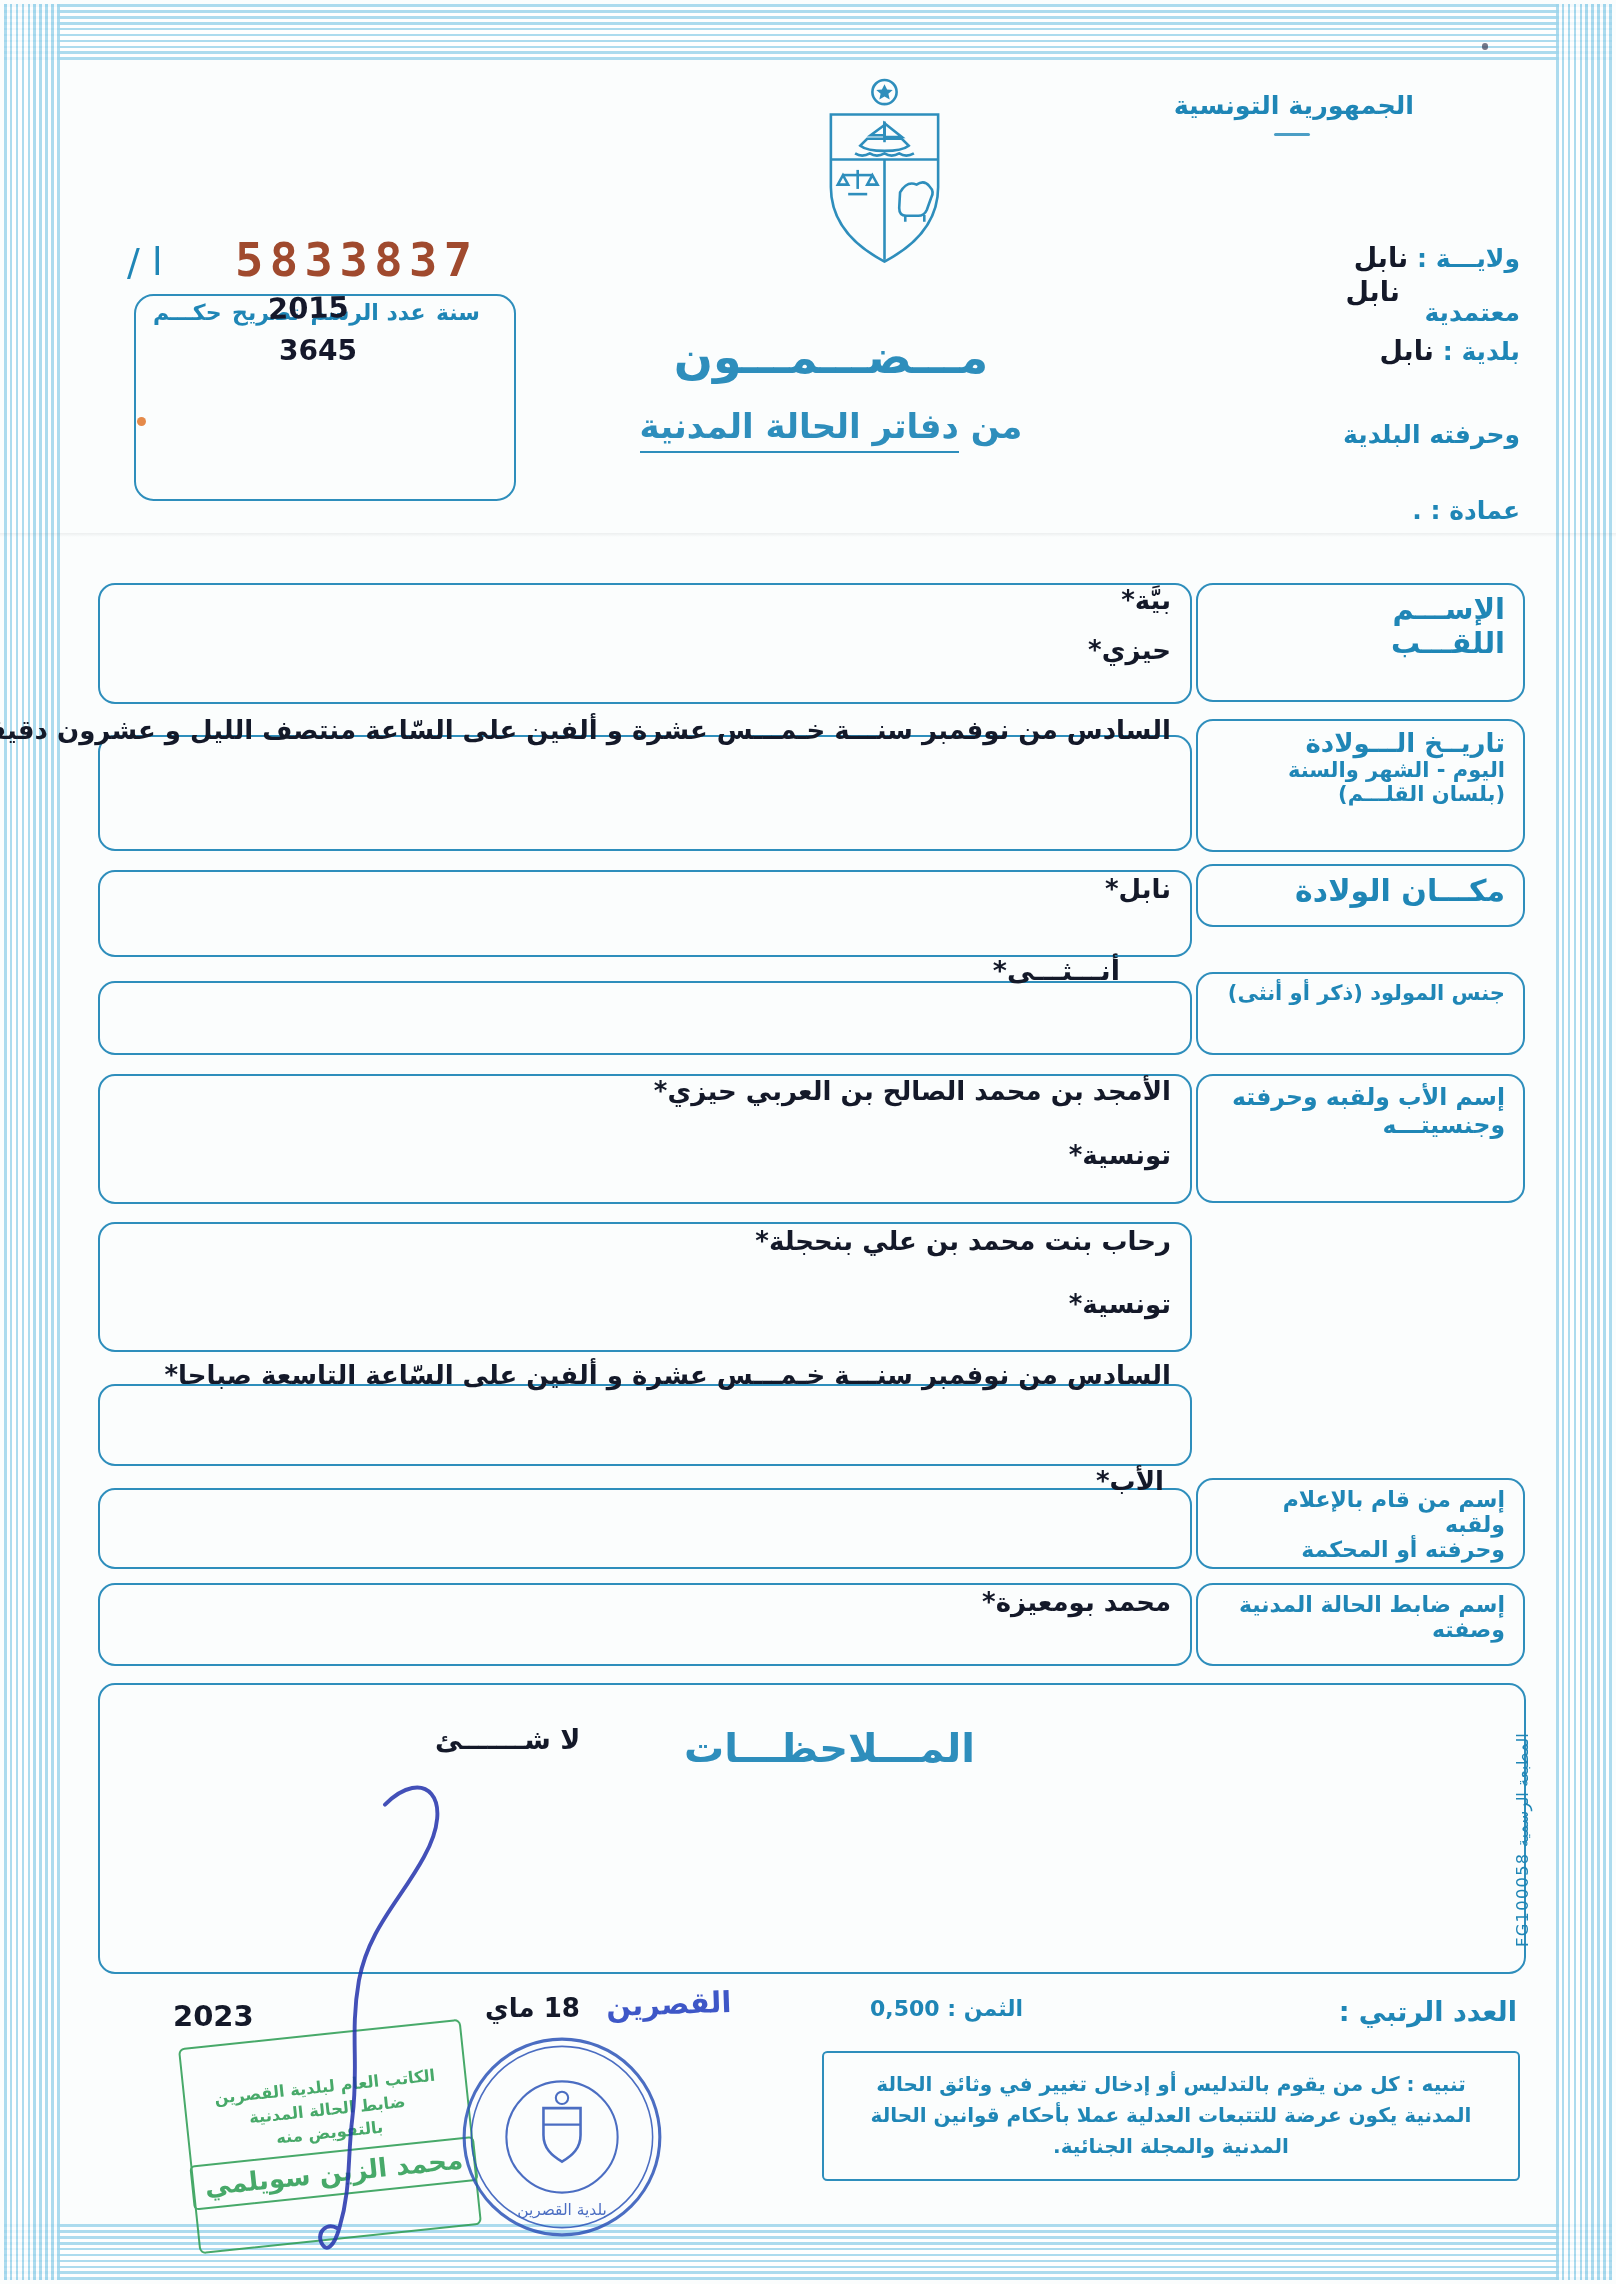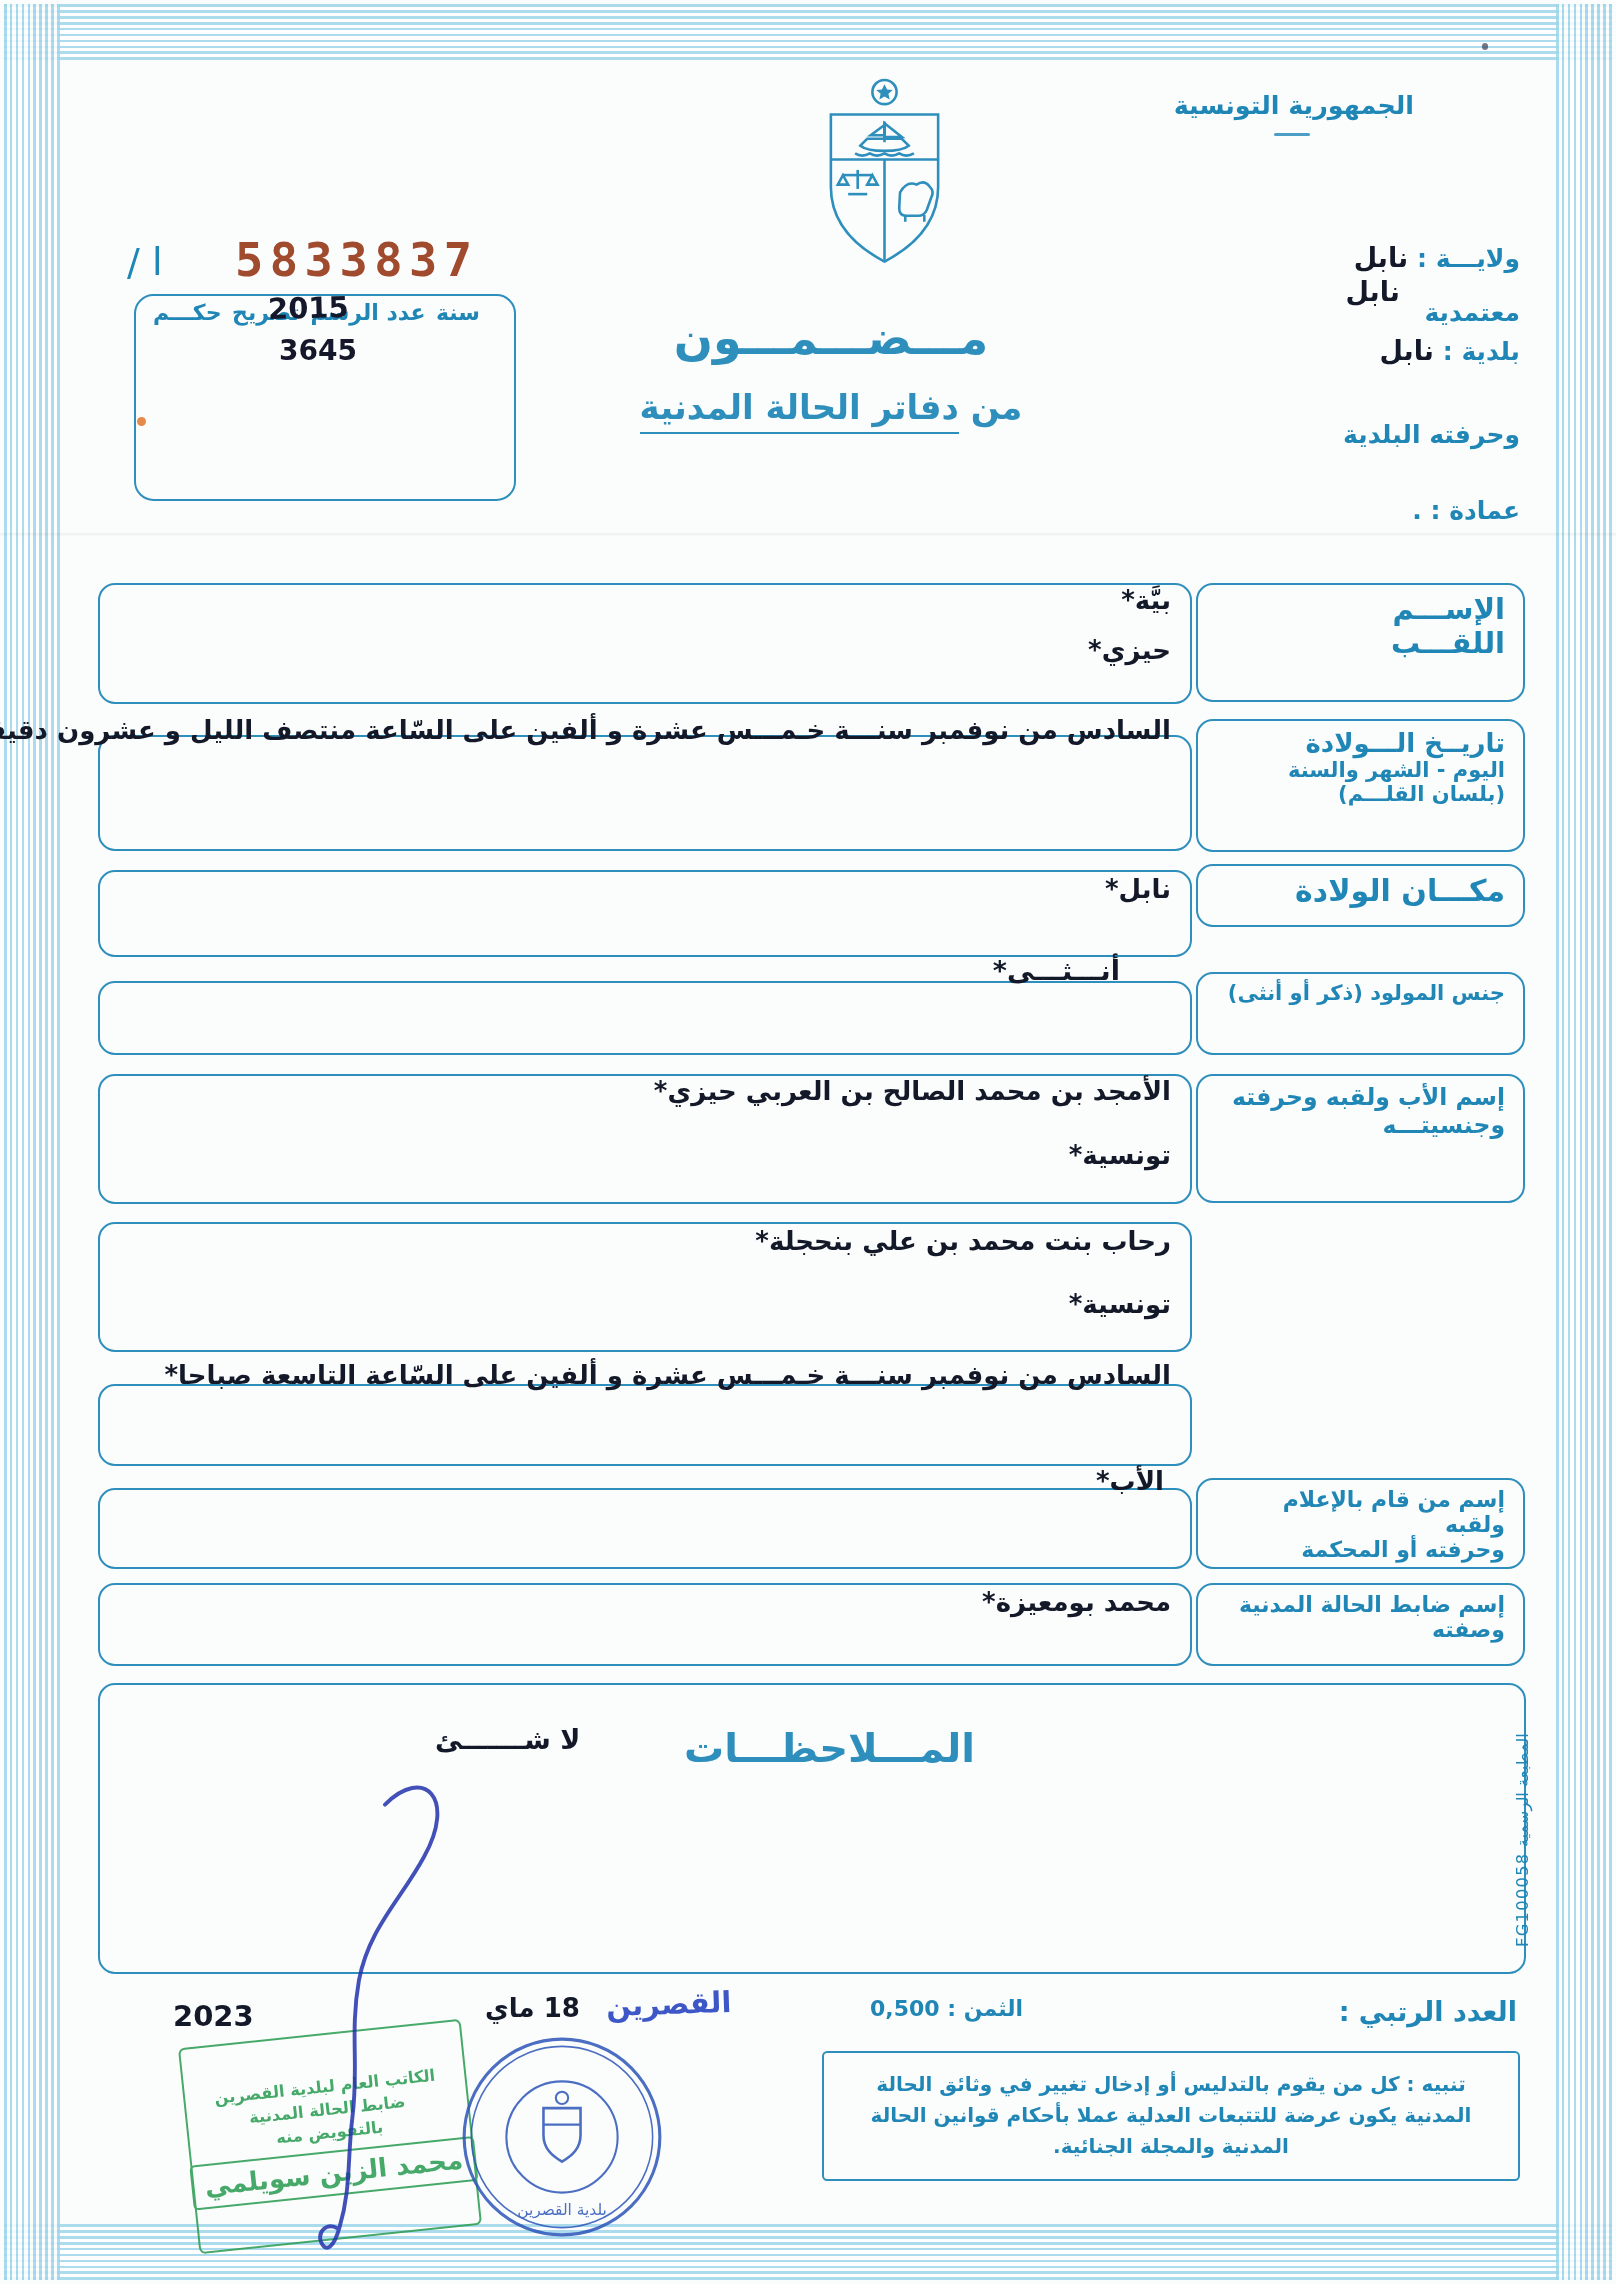--- a/index.html
+++ b/index.html
@@ -52,21 +52,21 @@
   .serial-number{position:absolute;left:235px;top:232px;font-size:47px;color:var(--red);
     font-family:"DejaVu Sans Mono","Liberation Mono",monospace;font-weight:bold;letter-spacing:6.5px;z-index:4;}
   .reg-box{position:absolute;left:134px;top:294px;width:382px;height:207px;border:2px solid var(--form);
     border-radius:19.5px;display:flex;justify-content:space-evenly;
     padding:3.9px 23.5px 6.5px 6.5px;text-align:right;color:var(--formtext);font-size:22px;font-weight:600;z-index:2;}
   .reg-year{position:absolute;left:268px;top:291px;font-size:29px;font-weight:bold;color:#15182b;
     transform:rotate(-1.5deg);z-index:4;}
   .reg-act{position:absolute;left:279px;top:334px;font-size:28px;font-weight:bold;color:#15182b;z-index:4;}
 
   
-  .tbox{position:absolute;left:590px;width:482px;text-align:center;color:var(--form);font-weight:bold;z-index:3;}
+  .tbox{position:absolute;left:590px;width:482px;text-align:center;color:var(--form);font-weight:bold;z-index:3;margin-top:19px;}
   .t1{top:311px;font-size:46px;}
   .t2{top:387px;font-size:34px;}
   .t2 .u{border-bottom:2.6px solid var(--form);padding-bottom:5.2px;}
   .t3{top:490px;font-size:40px;}
 
   
   .remarks-box{position:absolute;left:98px;top:1683px;width:1428px;height:291px;border:2px solid var(--form);
     border-radius:17px;z-index:2;}
   .remarks-title{position:absolute;left:684px;top:1699px;font-size:40px;font-weight:bold;color:var(--form);z-index:3;margin-top:26px;}
   .remarks-value{position:absolute;left:435px;top:1724px;font-size:27px;font-weight:bold;color:var(--ink);z-index:4;}

